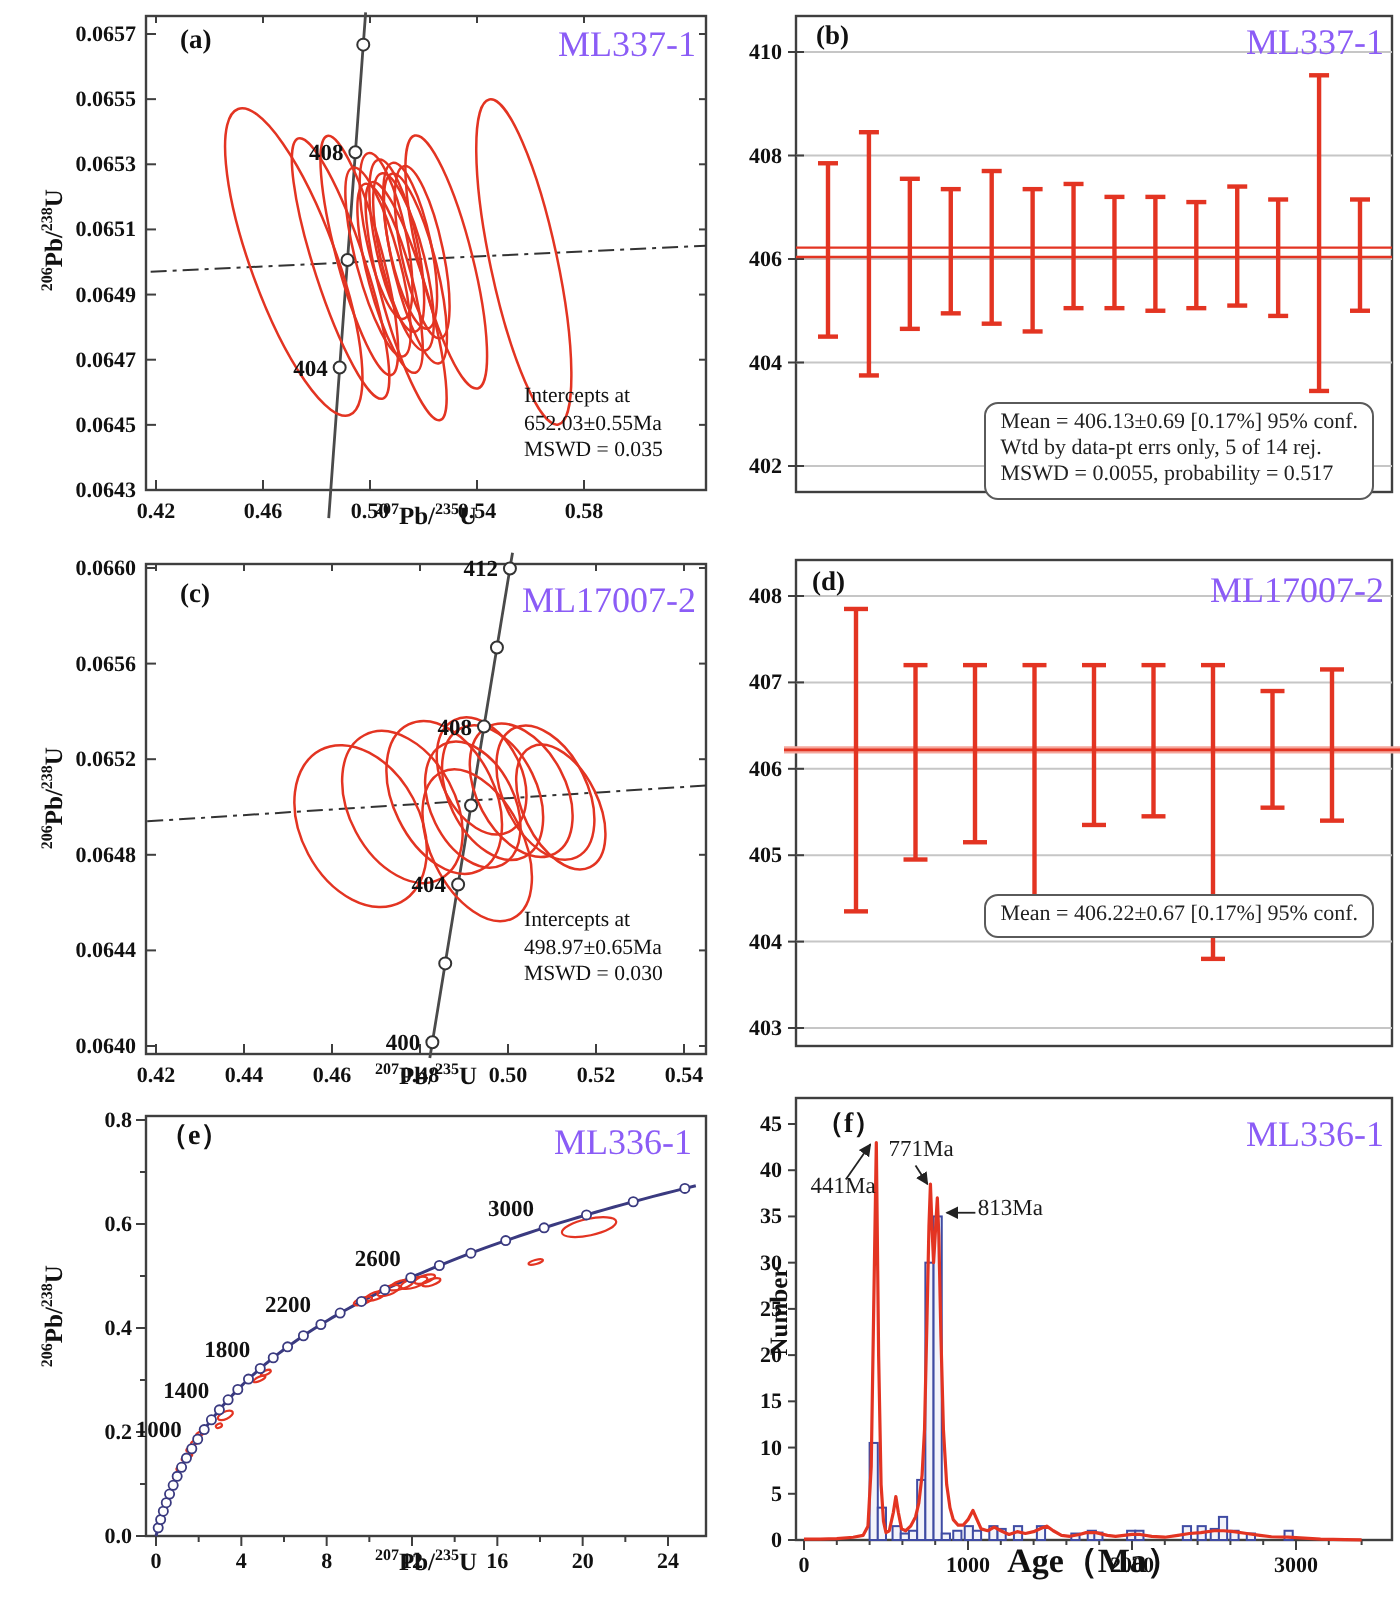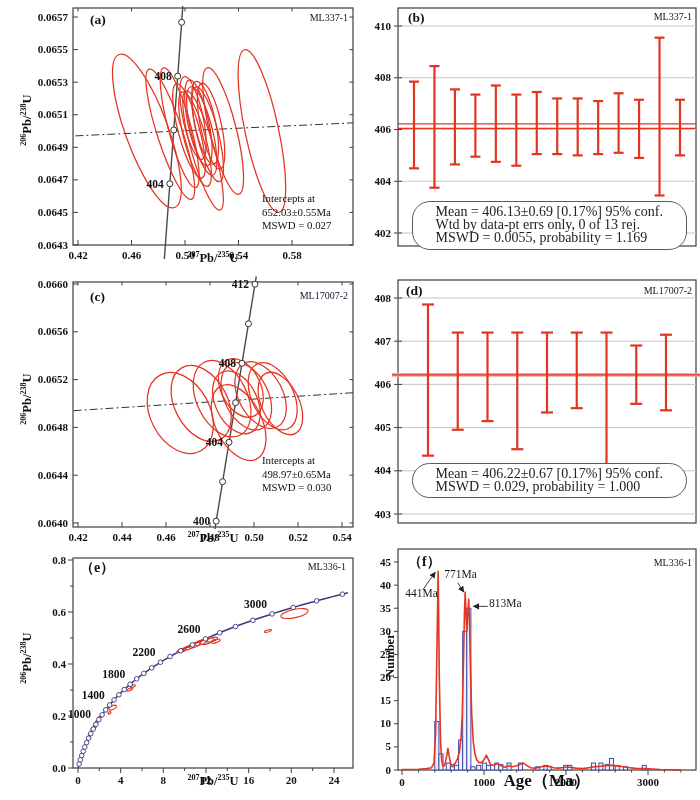--- a/index.html
+++ b/index.html
@@ -7,32 +7,32 @@
           font-family:"Liberation Serif",serif;overflow:hidden;}
   .panel{position:absolute;}
   #panel-a{left:0;top:0;width:370px;height:273px}
   #panel-b{left:370px;top:0;width:330px;height:273px}
   #panel-c{left:0;top:273px;width:370px;height:272px}
   #panel-d{left:370px;top:273px;width:330px;height:272px}
   #panel-e{left:0;top:545px;width:370px;height:255px}
   #panel-f{left:370px;top:545px;width:330px;height:255px}
   .panel svg{position:absolute;left:0;top:0;width:100%;height:100%}
   .plabel{position:absolute;font-weight:bold;font-size:13.5px;color:#111;z-index:3}
-  .ptitle{position:absolute;font-size:10px;color:#0f172a;z-index:3}
+  .ptitle{position:absolute;font-size:18px;color:#8b5cf6;z-index:3}
   .note{position:absolute;font-size:10.8px;line-height:13.5px;color:#111;z-index:3}
-  .meanbox{position:absolute;border:1px solid #5a5a5a;border-radius:18px;
-           padding:3px 23px 4px;font-size:14px;line-height:13.2px;color:#222;
+  .meanbox{position:absolute;border:1px solid #5a5a5a;border-radius:7px;
+           padding:3px 7px 4px;font-size:11px;line-height:13.2px;color:#222;
            background:#fff;white-space:nowrap;z-index:3}
   .axlabel{position:absolute;font-size:12.5px;font-weight:bold;color:#111;text-align:center;z-index:3}
   .axlabel sup{font-size:8px}
   .ylab{width:130px;transform:rotate(-90deg)}
   #lab-a{left:90px;top:12px}   #tit-a{right:22px;top:12px}  #note-a{left:262px;top:192px}
   #lab-b{left:38px;top:10px}   #tit-b{right:8px;top:11px}   #box-b{right:13px;top:201px}
   #lab-c{left:90px;top:16px}   #tit-c{right:22px;top:17px}  #note-c{left:262px;top:181px}
-  #lab-d{left:36px;top:10px}   #tit-d{right:8px;top:12px}   #box-d{right:13px;top:190px}
+  #lab-d{left:36px;top:10px}   #tit-d{right:8px;top:12px}   #box-d{right:13px;top:174px}
   #lab-e{left:80px;top:14px;font-size:14px} #tit-e{right:24px;top:16px}
   #lab-f{left:38px;top:8px;font-size:14px}  #tit-f{right:8px;top:12px}
   #xlab-a{left:73px;top:250px;width:280px}
   #xlab-c{left:73px;top:257px;width:280px}
   #xlab-e{left:73px;top:228px;width:280px}
   #xlab-f{left:28px;top:224px;width:298px;font-size:17px}
   #ylab-a{left:-38px;top:112px}
   #ylab-c{left:-38px;top:118px}
   #ylab-e{left:-38px;top:105px}
   #ylab-f{left:-45px;top:103px}
@@ -133,21 +133,21 @@
         <circle cx="177.6979152738092" cy="76.14855154024372" r="3" fill="#fff" stroke="#333" stroke-width="1"></circle>
         <circle cx="181.63912320692577" cy="22.312536569797373" r="3" fill="#fff" stroke="#333" stroke-width="1"></circle>
         <text x="163.83875021756967" y="187.77048656278572" text-anchor="end" font-size="11.5" font-family="Liberation Serif, serif" font-weight="700" fill="#111111">404</text>
         <text x="171.6979152738092" y="80.14855154024372" text-anchor="end" font-size="11.5" font-family="Liberation Serif, serif" font-weight="700" fill="#111111">408</text>
       </svg>
     <div class="plabel" id="lab-a">(a)</div>
     <div class="ptitle" id="tit-a">ML337-1</div>
     <div class="note" id="note-a">
       <div>Intercepts at</div>
       <div>652.03±0.55Ma</div>
-      <div>MSWD = 0.027</div>
+      <div>MSWD = 0.035</div>
     </div>
     <div class="axlabel" id="xlab-a"><sup>207</sup>Pb/<sup>235</sup>U</div>
     <div class="axlabel ylab" id="ylab-a"><sup>206</sup>Pb/<sup>238</sup>U</div>
   </div>
 
   <div class="panel" id="panel-b">
     <svg id="svg-b">
         <rect x="28" y="8" width="298" height="238" fill="none" stroke="#3f3f3f" stroke-width="1.2"></rect>
         <line x1="28" y1="233" x2="326" y2="233" stroke="#c6c6c6" stroke-width="1"></line>
         <line x1="24" y1="233" x2="32" y2="233" stroke="#3f3f3f" stroke-width="1"></line>
@@ -206,22 +206,22 @@
         <line x1="284.53846153846155" y1="37.6437499999997" x2="294.53846153846155" y2="37.6437499999997" stroke="#e33422" stroke-width="2.2"></line>
         <line x1="284.53846153846155" y1="195.4812500000003" x2="294.53846153846155" y2="195.4812500000003" stroke="#e33422" stroke-width="2.2"></line>
         <line x1="310" y1="99.7437500000006" x2="310" y2="155.375" stroke="#e33422" stroke-width="2.2"></line>
         <line x1="305" y1="99.7437500000006" x2="315" y2="99.7437500000006" stroke="#e33422" stroke-width="2.2"></line>
         <line x1="305" y1="155.375" x2="315" y2="155.375" stroke="#e33422" stroke-width="2.2"></line>
       </svg>
     <div class="plabel" id="lab-b">(b)</div>
     <div class="ptitle" id="tit-b">ML337-1</div>
     <div class="meanbox" id="box-b">
       <div>Mean = 406.13±0.69  [0.17%]  95% conf.</div>
-      <div>Wtd by data-pt errs only, 0 of 13 rej.</div>
-      <div>MSWD = 0.0055, probability = 1.169</div>
+      <div>Wtd by data-pt errs only, 5 of 14 rej.</div>
+      <div>MSWD = 0.0055, probability = 0.517</div>
     </div>
   </div>
 
   <div class="panel" id="panel-c">
     <svg id="svg-c">
         <rect x="73" y="9" width="280" height="245" fill="none" stroke="#3f3f3f" stroke-width="1.2"></rect>
         <line x1="78" y1="254" x2="78" y2="249" stroke="#3f3f3f" stroke-width="1"></line>
         <line x1="78" y1="9" x2="78" y2="12.5" stroke="#3f3f3f" stroke-width="1"></line>
         <text x="78" y="268" text-anchor="middle" font-size="11" font-family="Liberation Serif, serif" font-weight="700" fill="#111111">0.42</text>
         <line x1="122.00000000000003" y1="254" x2="122.00000000000003" y2="249" stroke="#3f3f3f" stroke-width="1"></line>
@@ -363,21 +363,20 @@
         <line x1="260.25" y1="72.52000000000098" x2="272.25" y2="72.52000000000098" stroke="#e33422" stroke-width="2.2"></line>
         <line x1="260.25" y1="130.83999999999952" x2="272.25" y2="130.83999999999952" stroke="#e33422" stroke-width="2.2"></line>
         <line x1="296" y1="61.720000000000994" x2="296" y2="137.320000000001" stroke="#e33422" stroke-width="2.2"></line>
         <line x1="290" y1="61.720000000000994" x2="302" y2="61.720000000000994" stroke="#e33422" stroke-width="2.2"></line>
         <line x1="290" y1="137.320000000001" x2="302" y2="137.320000000001" stroke="#e33422" stroke-width="2.2"></line>
       </svg>
     <div class="plabel" id="lab-d">(d)</div>
     <div class="ptitle" id="tit-d">ML17007-2</div>
     <div class="meanbox" id="box-d">
       <div>Mean = 406.22±0.67  [0.17%]  95% conf.</div>
-      <div>MSWD = 0.029, probability = 1.000</div>
     </div>
   </div>
 
   <div class="panel" id="panel-e">
     <svg id="svg-e">
         <rect x="73" y="13" width="280" height="210" fill="none" stroke="#3f3f3f" stroke-width="1.2"></rect>
         <line x1="78" y1="223" x2="78" y2="228" stroke="#3f3f3f" stroke-width="1"></line>
         <text x="78" y="239" text-anchor="middle" font-size="11" font-family="Liberation Serif, serif" font-weight="700" fill="#111111">0</text>
         <line x1="99.33333333333333" y1="223" x2="99.33333333333333" y2="226" stroke="#3f3f3f" stroke-width="1"></line>
         <line x1="120.66666666666666" y1="223" x2="120.66666666666666" y2="228" stroke="#3f3f3f" stroke-width="1"></line>

